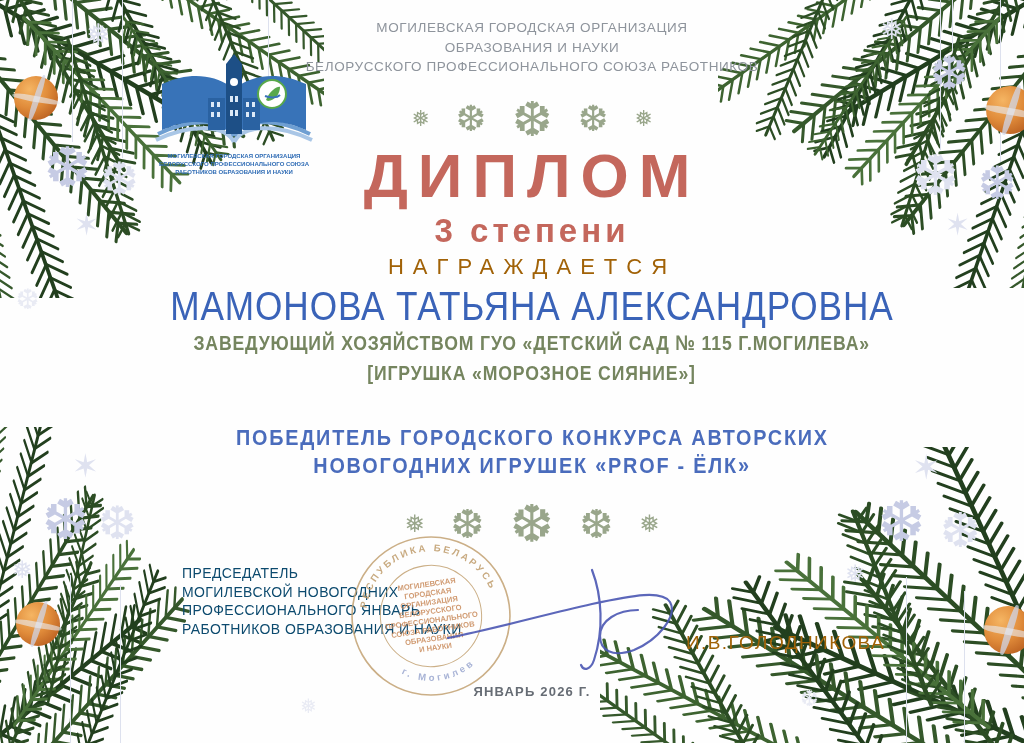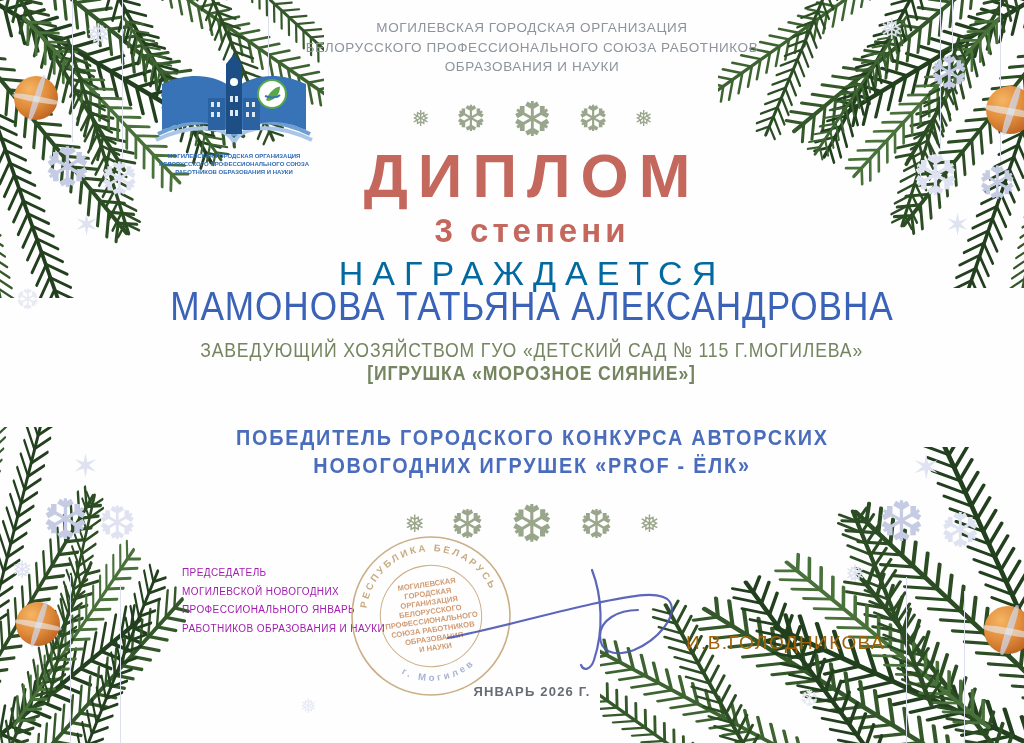--- a/index.html
+++ b/index.html
@@ -14,33 +14,33 @@
 
   .sep-row{display:flex;justify-content:center;align-items:center;gap:26px;color:#99a68b;}
   .sep1{top:94px;height:50px;}
   .sep2{top:494px;height:60px;}
   .fk{font-family:"DejaVu Sans",sans-serif;line-height:1;display:inline-block;}
   .f-s{font-size:22px;} .f-m{font-size:36px;} .f-l{font-size:48px;}
   .sep2 .f-s{font-size:24px;} .sep2 .f-m{font-size:40px;} .sep2 .f-l{font-size:52px;}
 
   .title{top:140px;color:#c4675c;font-size:62px;font-weight:900;letter-spacing:10px;}
   .degree{top:212px;color:#c4675c;font-size:33px;font-weight:800;letter-spacing:4px;}
-  .award{top:254px;color:#0369a1;font-size:34px;font-weight:400;letter-spacing:9px;}
+  .award{top:254px;color:#a16207;font-size:22px;font-weight:400;letter-spacing:9px;}
 
   .squeeze{display:inline-block;transform:scaleX(.88);transform-origin:50% 50%;white-space:nowrap;}
   .name{top:284px;color:#3a63b8;font-size:40px;font-weight:400;letter-spacing:1px;}
-  .pos{top:338px;color:#75855f;font-size:21px;font-weight:400;letter-spacing:1px;}
+  .pos{top:331px;color:#75855f;font-size:21px;font-weight:700;letter-spacing:1px;}
   .pos .squeeze{transform:scaleX(.84);}
   .entry{top:361px;color:#75855f;font-size:21px;font-weight:700;letter-spacing:1px;}
   .entry .squeeze{transform:scaleX(.84);}
 
   .win{top:424px;color:#4a6cbc;font-size:22px;font-weight:800;line-height:28px;letter-spacing:2px;}
   .win .squeeze{transform:scaleX(.9);}
 
-  .committee{position:absolute;left:182px;top:564px;color:#a21caf;font-size:10px;
+  .committee{position:absolute;left:182px;top:564px;color:#0c4a6e;font-size:14px;
              line-height:18.6px;letter-spacing:.4px;z-index:3;}
   .signame{position:absolute;left:686px;top:632px;color:#a16207;font-size:19px;letter-spacing:1.4px;z-index:3;}
   .date{top:684px;color:#666c74;font-size:13px;letter-spacing:1.2px;font-weight:bold;}
 
   .stamp{position:absolute;left:349px;top:534px;width:164px;height:164px;z-index:4;
          transform:rotate(-8deg);opacity:.85;}
   .sig{position:absolute;left:442px;top:564px;width:240px;height:112px;z-index:5;}
 
   .corner{position:absolute;z-index:1;}
   .c-tl{left:-16px;top:-12px;}
@@ -171,22 +171,22 @@
 
   <span class="orn" style="left:878px;top:494px;font-size:56px;">❆</span>
   <span class="orn lt" style="left:940px;top:506px;font-size:48px;">❆</span>
   <span class="orn lt" style="left:912px;top:450px;font-size:34px;">✶</span>
   <span class="orn lt" style="left:845px;top:562px;font-size:24px;">❅</span>
   <span class="orn faint" style="left:800px;top:688px;font-size:22px;">❆</span>
 
   
   <div class="cx hdr">
     <div>МОГИЛЕВСКАЯ  ГОРОДСКАЯ ОРГАНИЗАЦИЯ</div>
+    <div>ОБРАЗОВАНИЯ И НАУКИ</div>
     <div>БЕЛОРУССКОГО ПРОФЕССИОНАЛЬНОГО СОЮЗА РАБОТНИКОВ</div>
-    <div>ОБРАЗОВАНИЯ И НАУКИ</div>
   </div>
 
   
   <svg class="logo" viewBox="0 0 172 128">
     <path d="M8,88 C45,70 78,74 86,90" fill="none" stroke="#a9c6e6" stroke-width="4"></path>
     <path d="M164,88 C127,70 94,74 86,90" fill="none" stroke="#a9c6e6" stroke-width="4"></path>
     <path d="M10,82 C46,64 78,68 86,84" fill="none" stroke="#6f9fd2" stroke-width="4"></path>
     <path d="M162,82 C126,64 94,68 86,84" fill="none" stroke="#6f9fd2" stroke-width="4"></path>
     <path d="M14,32 C40,20 64,22 82,34 L82,80 C64,68 40,66 14,78 Z" fill="#3873b8"></path>
     <path d="M158,32 C132,20 108,22 90,34 L90,80 C108,68 132,66 158,78 Z" fill="#3873b8"></path>

